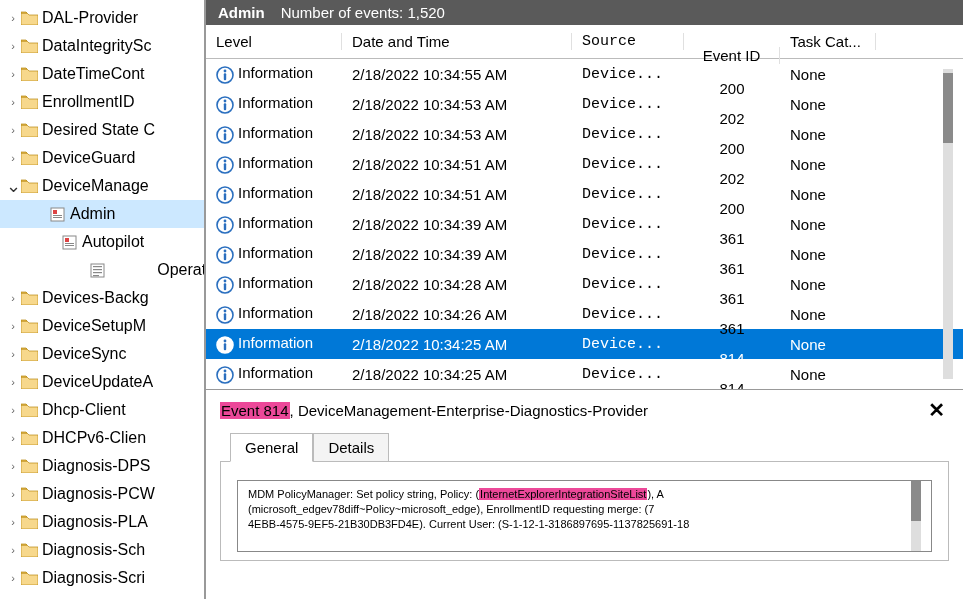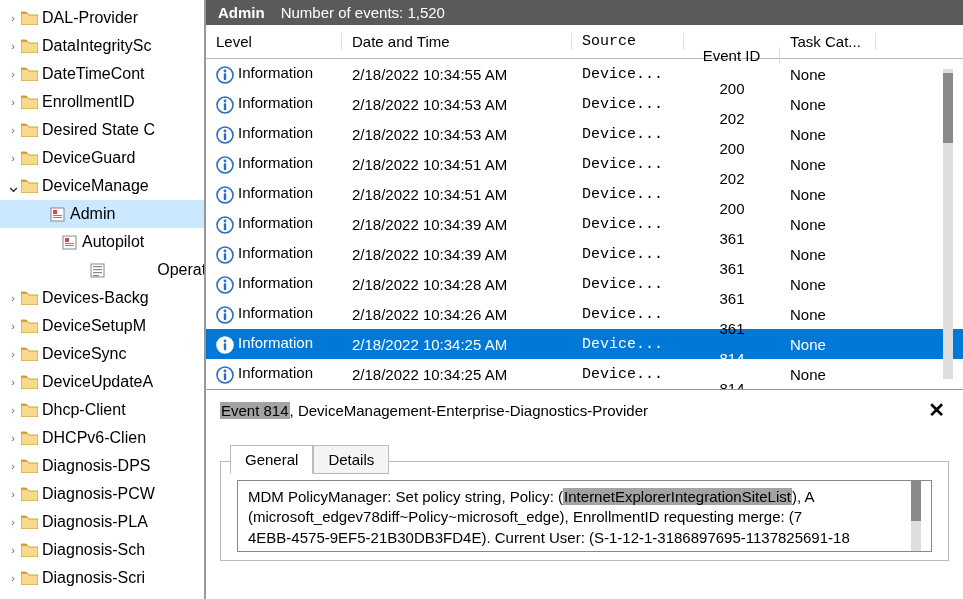--- a/index.html
+++ b/index.html
@@ -153,55 +153,55 @@
       display: flex;
       align-items: center;
       justify-content: space-between;
       font-size: 15px;
       margin-bottom: 10px;
     }
     .detail-title {
       display: inline;
     }
     .hl {
-      background: #a3a3a3;
+      background: #ec4899;
       padding: 0 1px;
     }
     .close-x {
       font-size: 20px;
       font-weight: bold;
       cursor: pointer;
       padding: 0 4px;
     }
     .tabs {
       display: flex;
       margin-left: 10px;
       font-size: 15px;
     }
     .tab {
       padding: 5px 14px;
       border: 1px solid #bbb;
       background: #f4f4f4;
       cursor: default;
       position: relative;
-      top: 13px;
+      top: 1px;
     }
     .tab.active {
       background: #fff;
       border-bottom: 1px solid #fff;
       font-weight: 400;
     }
     .detail-body-wrap {
       border: 1px solid #bbb;
       padding: 18px 16px 8px 16px;
     }
     .detail-body {
       border: 1px solid #888;
       padding: 6px 10px;
-      font-size: 15px;
+      font-size: 11px;
       line-height: 1.35;
       height: 72px;
       overflow: hidden;
       position: relative;
     }
   </style>
 </head>
 <body>
 
 <div class="tree" id="tree">

